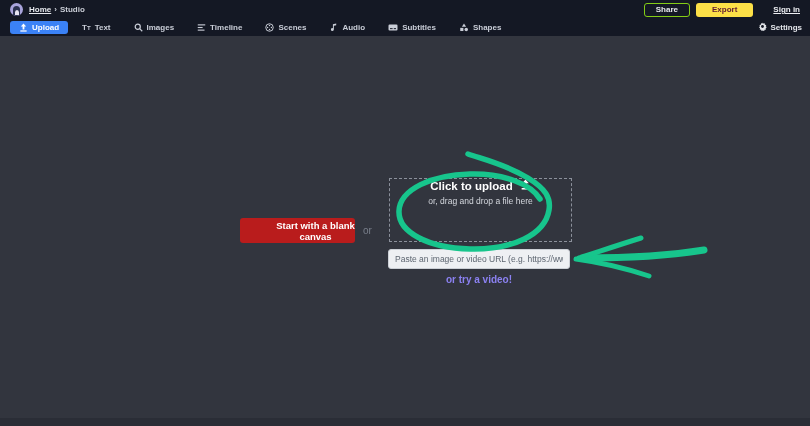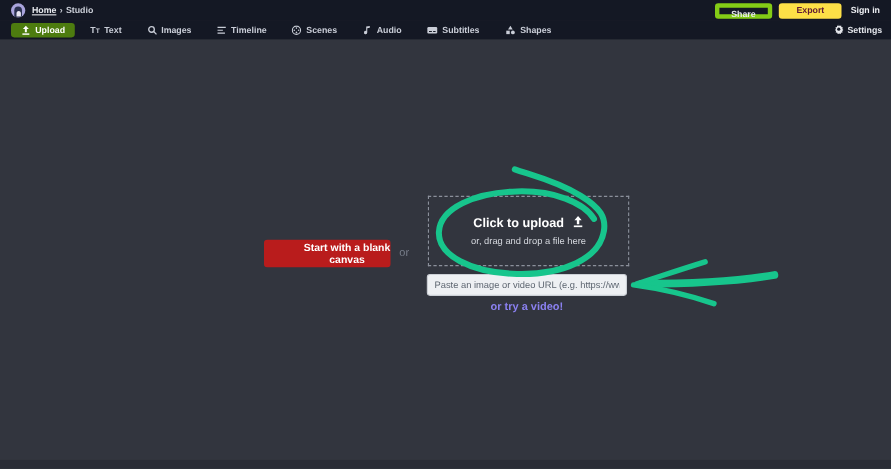--- a/index.html
+++ b/index.html
@@ -16,49 +16,49 @@
   .logo .belly { position:absolute; left:4.5px; top:7px; width:4px; height:5px;
     background:#e8e6f2; border-radius:50% 50% 0 0; }
   .breadcrumb { margin-left:6px; font-size:8px; font-weight:bold; color:#e7e9ee;
     display:flex; gap:3px; align-items:center; }
   .breadcrumb .home { text-decoration:underline; cursor:pointer; }
   .breadcrumb .sep, .breadcrumb .current { color:#c9cdd6; }
   .proj-title { position:absolute; left:0; right:0; text-align:center;
     font-size:8px; font-weight:bold; color:#606674; pointer-events:none; }
   .header-right { margin-left:auto; display:flex; align-items:center; gap:6px; z-index:1; }
   .btn-share { height:14px; padding:0 11px; background:transparent;
-    border:4px solid #84cc16; border-radius:3px; color:#e8eaee;
+    border:1px solid #84cc16; border-radius:3px; color:#e8eaee;
     font-size:8px; font-weight:bold; line-height:12px; cursor:pointer; }
   .btn-export { height:14px; padding:0 16px; background:#fde047; border:none;
     border-radius:3px; color:#611c33; font-size:8px; font-weight:bold;
     line-height:14px; cursor:pointer; }
-  .signin { font-size:8px; font-weight:bold; color:#eceef2; margin-left:2px; cursor:pointer; }
+  .signin { font-size:8px; font-weight:bold; color:#eceef2; margin-left:14px; cursor:pointer;text-decoration:underline; }
 
   
   .toolbar { height:17px; background:#141824; display:flex; align-items:center;
     padding:0 8px 0 10px; }
   .tool { display:flex; align-items:center; gap:4px; color:#c9cdd7;
     font-size:8px; font-weight:bold; margin-right:15px; cursor:pointer;
     padding:2px 4px; border-radius:3px; white-space:nowrap; }
-  .tool.active { background:#4d7c0f; color:#ffffff; padding:2px 9px; margin-right:10px; }
+  .tool.active { background:#3b82f6; color:#ffffff; padding:2px 9px; margin-right:10px; }
   .tool svg { display:block; }
   .tool .ticon { font-size:8px; font-weight:bold; letter-spacing:0; }
   .settings { margin-left:auto; display:flex; align-items:center; gap:3px;
     color:#e3e5ea; font-size:8px; font-weight:bold; cursor:pointer; }
 
   
   .main { position:relative; height:382px; background:#32353e; }
   .blank-btn { position:absolute; left:240px; top:182px; width:115px; height:25px;
     background:#b91c1c; border:none; border-radius:3px; color:#ffffff;
     font-size:9.5px; font-weight:bold; cursor:pointer; font-family:"Liberation Sans",sans-serif;padding-left:36px; }
   .or-word { position:absolute; left:363px; top:182px; height:25px; line-height:25px;
     color:#787e8a; font-size:10px; }
   .upload-box { position:absolute; left:389px; top:142px; width:183px; height:64px;
     border:1px dashed #8b909b; display:flex; flex-direction:column;
-    align-items:center; justify-content:center; gap:4px; cursor:pointer; }
+    align-items:center; justify-content:flex-start; gap:4px; cursor:pointer; }
   .upload-title { display:flex; align-items:center; gap:7px; color:#ffffff;
     font-size:11.5px; font-weight:bold; }
   .upload-sub { color:#d5d8de; font-size:8.5px; }
   .url-input { position:absolute; left:388px; top:213px; width:182px; height:20px;
     background:#eef0f3; border:1px solid #ccd0d6; border-radius:3px;
     padding:0 6px; font-size:8.5px; color:#3c434e; font-family:"Liberation Sans",sans-serif; }
   .url-input::placeholder { color:#5d6570; opacity:1; }
   .sample-link { position:absolute; left:388px; top:238px; width:182px;
     text-align:center; color:#8b81f1; font-size:10px; font-weight:bold; cursor:pointer; }
   .annotations { position:absolute; inset:0; pointer-events:none; }

